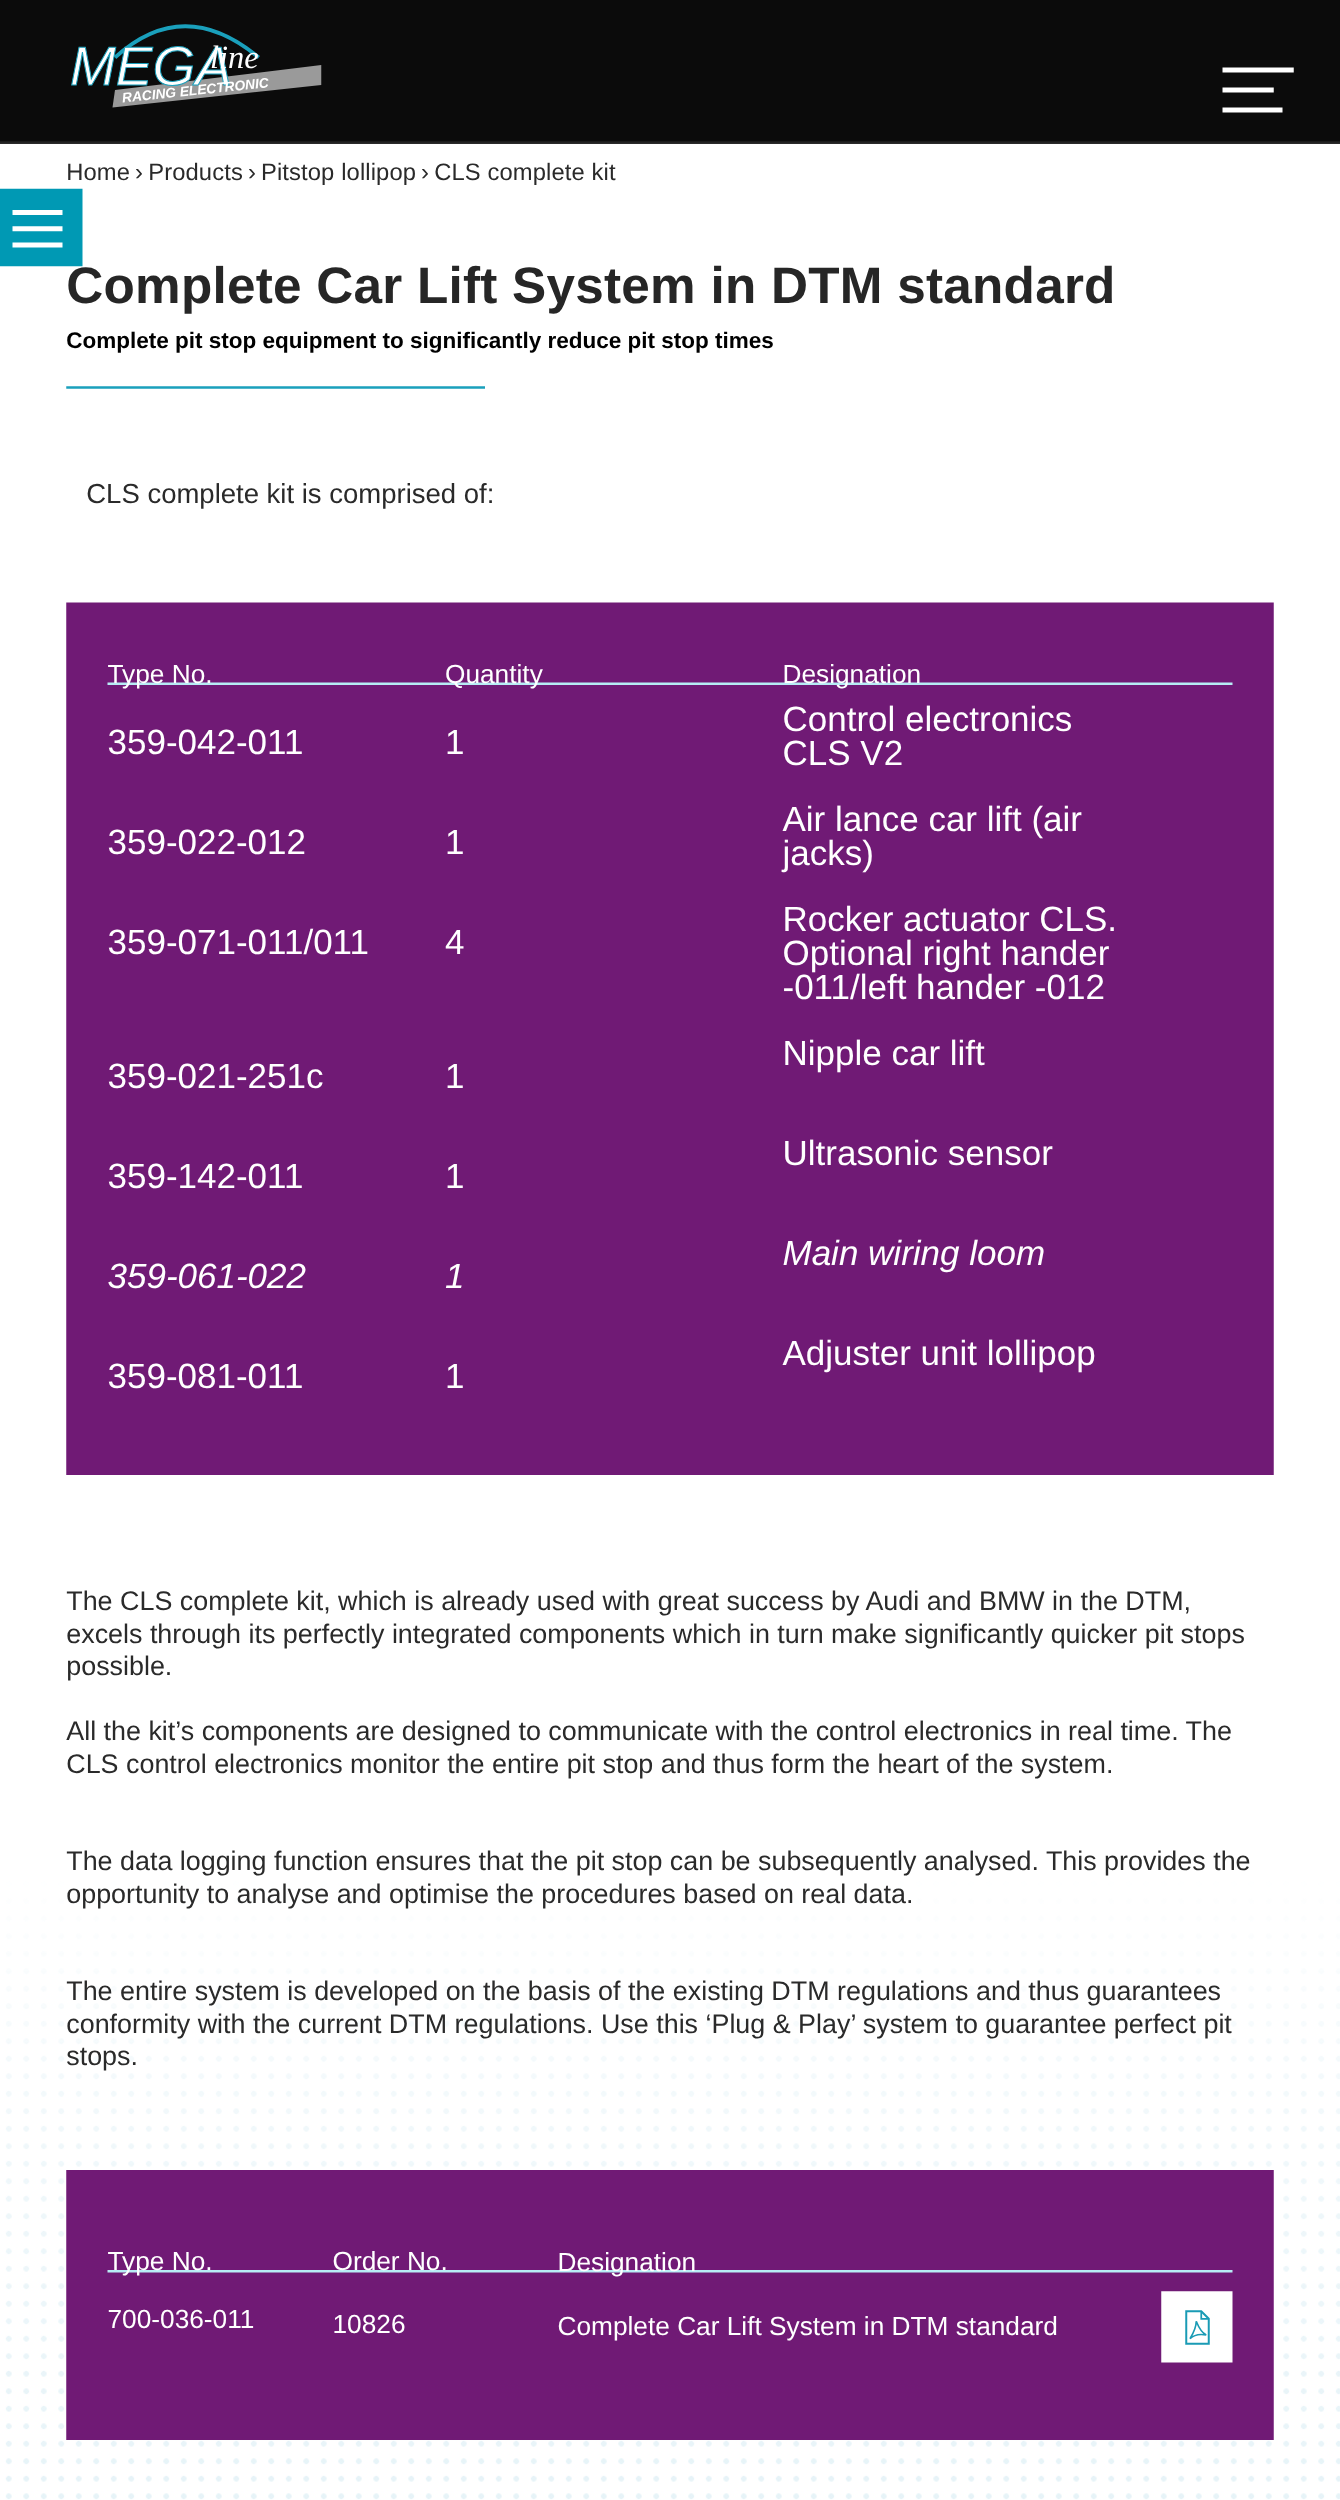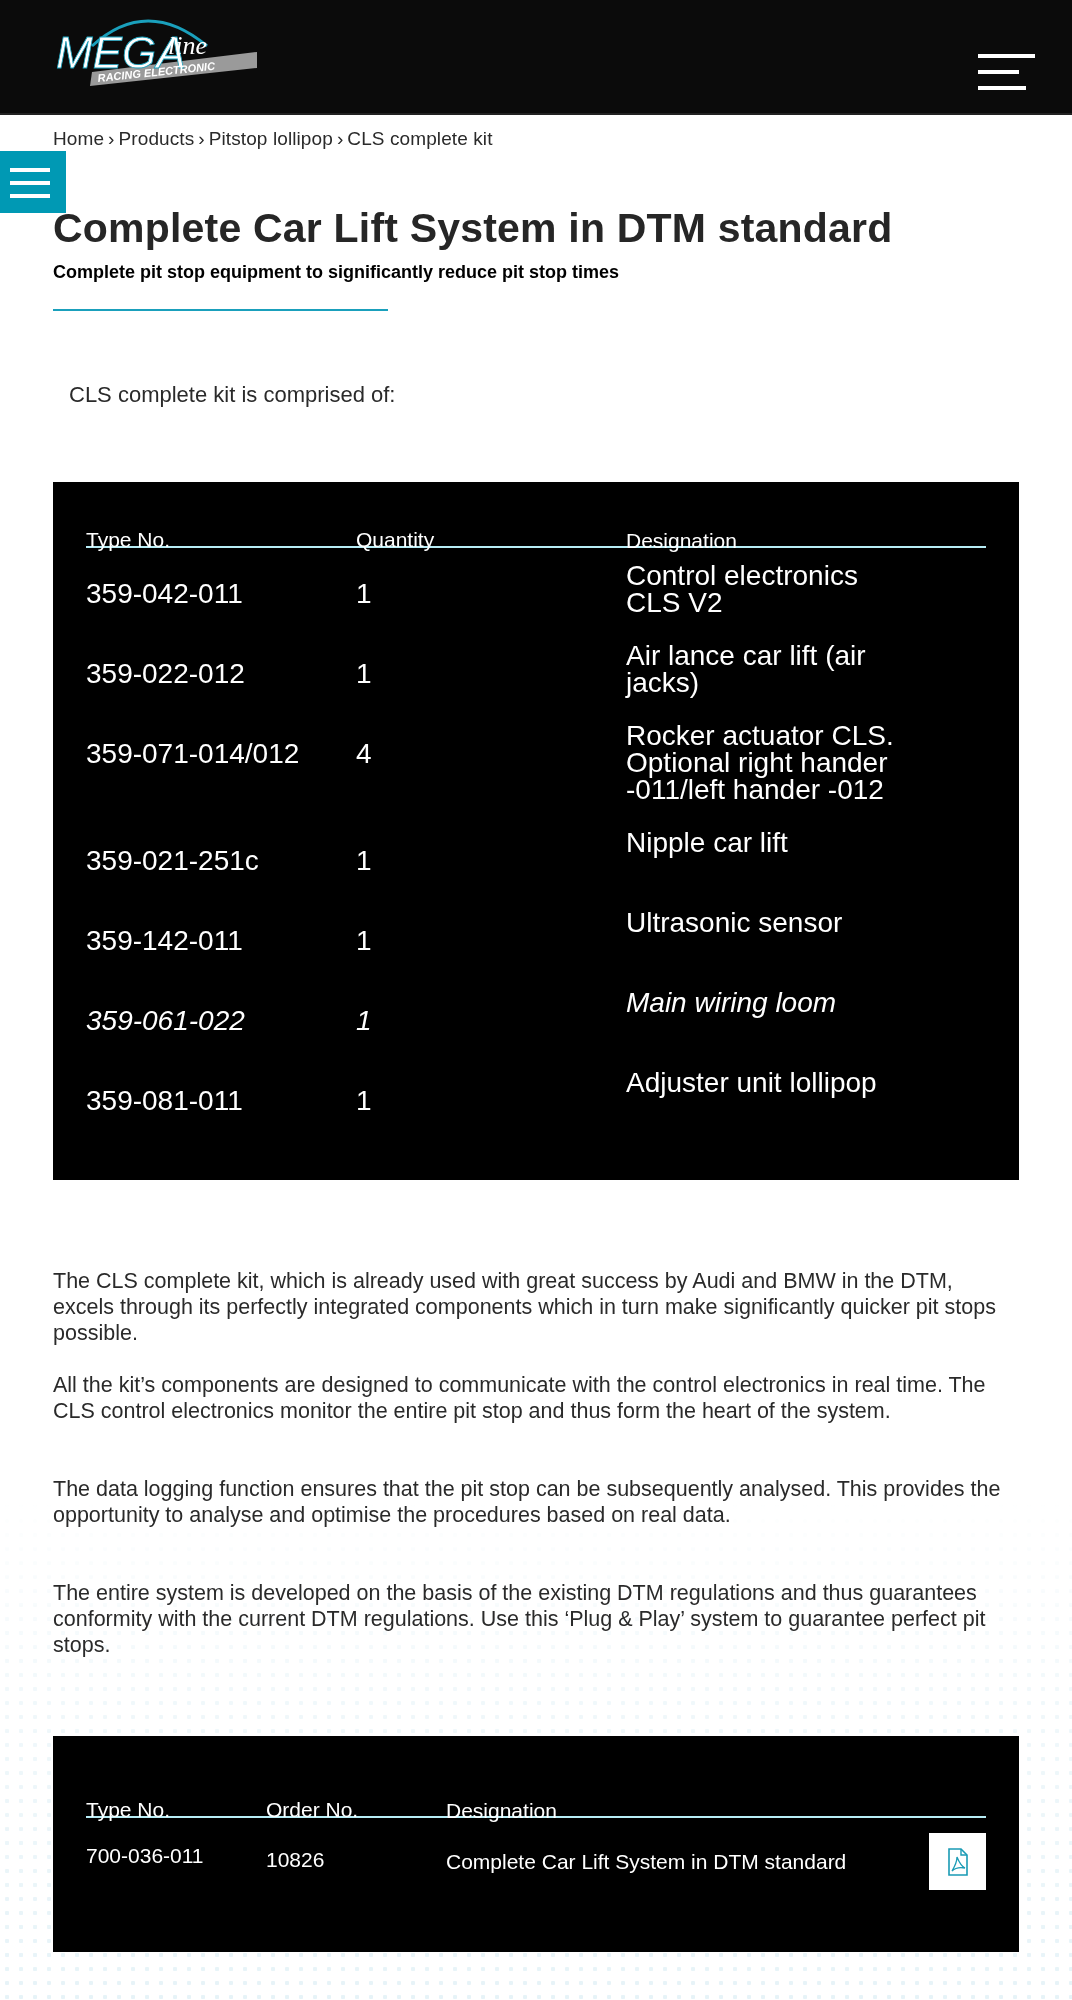--- a/index.html
+++ b/index.html
@@ -63,21 +63,21 @@
     font-size: 18px; color: #000000; text-align: center;
   }
   .title-underline {
     position: absolute; top: 309px; left: 0; width: 335px; height: 2px; background: #1aa0bc;
   }
   .intro {
     position: absolute; top: 382px; left: 16px; font-size: 22px; color: #2a2a2a;
   }
 
   .teal-box {
-    position: absolute; left: 0; width: 966px; background: #000000; color: #fff;
+    position: absolute; left: 0; width: 966px; background: #701a75; color: #fff;
   }
   .kit-box { top: 482px; height: 698px; }
   .order-box { top: 1736px; height: 216px; }
 
   .tbl { position: absolute; left: 33px; right: 33px; }
   .tbl-head {
     position: relative; height: 46px; border-bottom: 2px solid #b7ecf5;
     font-size: 21px;
   }
   .tbl-head div { position: absolute; top: 38px; transform: translateY(-50%); }
@@ -155,21 +155,21 @@
             <div class="c col1" style="top: 30px;">359-042-011</div>
             <div class="c col2k" style="top: 30px;">1</div>
             <div class="c col3k" style="top: 14px;">Control electronics CLS V2</div>
           </div>
           <div class="kit-row" style="height: 80px;">
             <div class="c col1" style="top: 30px;">359-022-012</div>
             <div class="c col2k" style="top: 30px;">1</div>
             <div class="c col3k" style="top: 14px;">Air lance car lift (air jacks)</div>
           </div>
           <div class="kit-row" style="height: 107px;">
-            <div class="c col1" style="top: 30px;">359-071-014/012</div>
+            <div class="c col1" style="top: 30px;">359-071-011/011</div>
             <div class="c col2k" style="top: 30px;">4</div>
             <div class="c col3k" style="top: 14px;">Rocker actuator CLS. Optional right hander -011/left hander -012</div>
           </div>
           <div class="kit-row" style="height: 80px;">
             <div class="c col1" style="top: 30px;">359-021-251c</div>
             <div class="c col2k" style="top: 30px;">1</div>
             <div class="c col3k" style="top: 14px;">Nipple car lift</div>
           </div>
           <div class="kit-row" style="height: 80px;">
             <div class="c col1" style="top: 30px;">359-142-011</div>

